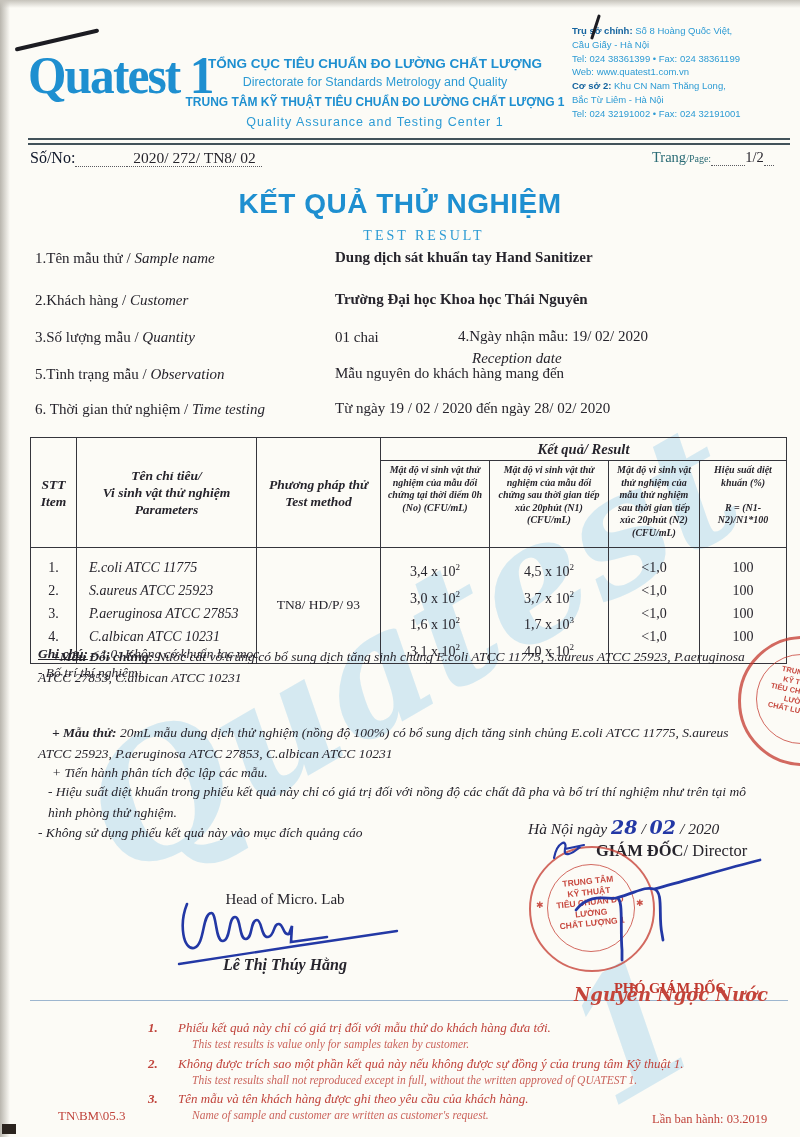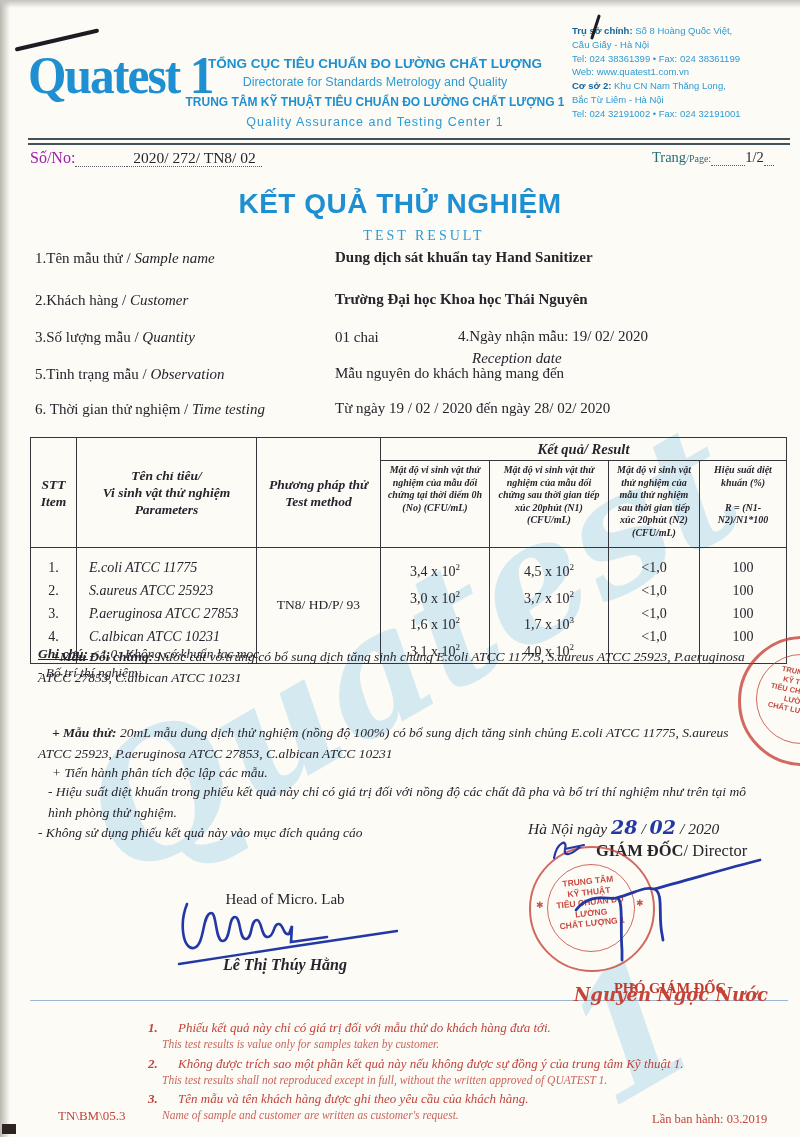--- a/index.html
+++ b/index.html
@@ -32,21 +32,21 @@
   .org .l2{font-size:12.5px;color:#2d9bd4;margin-top:4px;}
   .org .l3{font-size:12px;font-weight:bold;color:#1e8fd0;margin-top:6px;}
   .org .l4{font-size:12.5px;color:#2d9bd4;margin-top:6px;letter-spacing:1px;}
   .contact{left:572px;top:24px;width:222px;font-size:9.5px;line-height:13.8px;color:#2d9bd4;z-index:2;}
   .contact .lead{font-weight:bold;color:#15649f;}
 
   .dline{left:28px;width:762px;height:0;border-top:2px solid #42525a;z-index:2;}
 
   
   .sono{left:30px;top:149px;font-size:16px;z-index:2;}
-  .sono .lbl{color:#a21caf;text-align:center;}
+  .sono .lbl{color:#0f172a;text-align:center;}
   .dots{display:inline-block;border-bottom:1.5px dotted #5a5a60;height:14px;vertical-align:bottom;}
   .sono .val{font-size:15.5px;color:#26242c;border-bottom:1.5px dotted #5a5a60;padding:0 6px;}
   .trang{left:652px;top:149px;font-size:14.5px;z-index:2;}
   .trang .lbl{color:#2a6b75;} .trang .small{font-size:10px;color:#2a6b75;}
   .trang .val{color:#26242c;}
 
   
   .title-vn{left:0;top:188px;width:100%;text-align:center;font-family:"Liberation Sans",sans-serif;
         font-weight:bold;font-size:28px;color:#1e8fd0;letter-spacing:.5px;z-index:2;}
   .title-en{left:0;top:228px;width:100%;text-align:center;font-family:Liberation Serif, serif;
@@ -92,21 +92,21 @@
   .stamp-text{position:absolute;text-align:center;color:rgba(193,52,42,.9);font-family:"Liberation Sans",sans-serif;
         font-weight:bold;z-index:3;}
   .stamp-star{position:absolute;color:rgba(193,52,42,.85);font-size:9px;z-index:3;}
 
   
   .sig{position:absolute;z-index:3;}
 
   
   .fnote-no{position:absolute;left:148px;color:#c0443c;font-style:italic;font-weight:bold;font-size:13px;z-index:2;}
   .fnote-vn{position:absolute;left:178px;color:#c0443c;font-style:italic;font-size:13px;z-index:2;width:600px;}
-  .fnote-en{position:absolute;left:162px;color:#cb655d;font-style:italic;font-size:11.5px;z-index:2;width:600px;}
+  .fnote-en{position:absolute;left:192px;color:#cb655d;font-style:italic;font-size:11.5px;z-index:2;width:600px;}
   .form-code{left:58px;top:1108px;color:#c0443c;font-size:13px;z-index:2;}
   .issue{left:652px;top:1112px;color:#c0443c;font-size:12.5px;z-index:2;}
 </style>
 </head>
 <body>
 
 <div class="page">
 
   <div class="watermark">Quatest 1</div>
 

